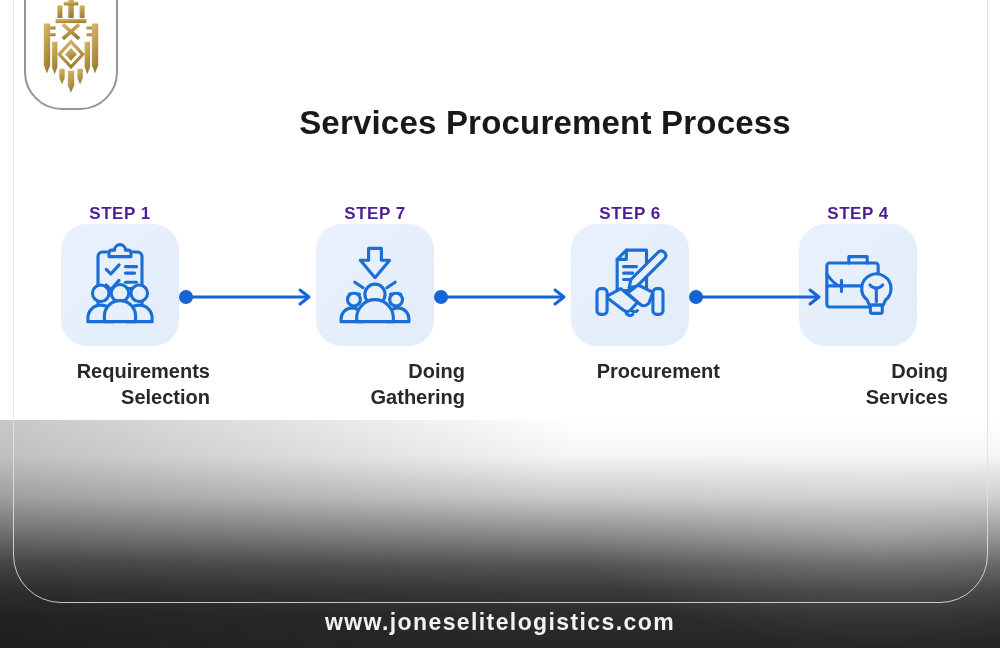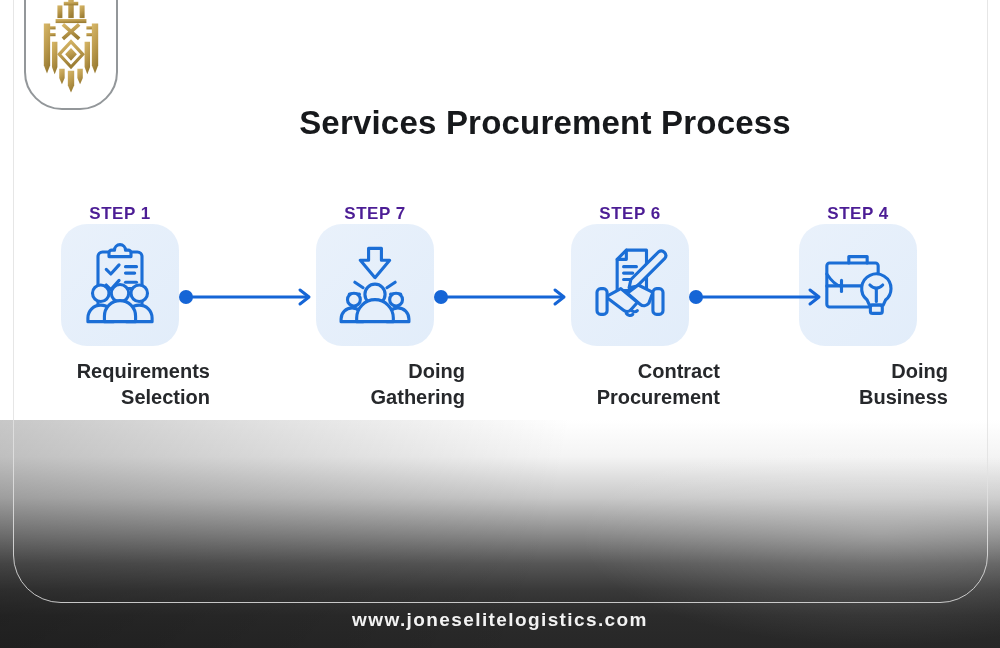--- a/index.html
+++ b/index.html
@@ -56,21 +56,21 @@
     border-radius:26px;
     display:flex;align-items:center;justify-content:center;
   }
   .step-title{
     margin-top:13px;font-size:20px;font-weight:700;color:#26282b;line-height:25.5px;
   }
   .step-title span{display:block;text-align:right;}
   .connector{position:absolute;top:286px;}
   .footer-url{
     position:absolute;left:0;right:0;top:609px;text-align:center;
-    font-size:19px;font-weight:600;letter-spacing:1.4px;color:#f2f2f2;
+    font-size:23px;font-weight:600;letter-spacing:1.4px;color:#f2f2f2;
   }
 </style>
 </head>
 <body>
 
 <div class="canvas">
 
   <div class="bottom-gradient"></div>
   <div class="frame-border"></div>
 
@@ -173,21 +173,20 @@
         <path d="M79,12 a5,5 0 0 1 7,7 L56,49 l-9,2 2,-9 z" fill="#e6effa"></path>
         <path d="M73,56 l-16,-8 -12,9 14,12 c3,2.5 7,2 9.5,-1 z" fill="#e6effa"></path>
         <path d="M23,60 l15,-8 18,15 -7,8 c-2,2.3 -5.5,2.5 -8,0.5 L23,62 z" fill="#e6effa"></path>
         <path d="M49,75 c1.5,2.5 5,3 7,1"></path>
         <path d="M44,79 c1.5,2.5 5,3 7,1"></path>
         <rect x="12" y="52" width="11" height="28" rx="4" fill="#e6effa"></rect>
         <rect x="73" y="52" width="11" height="28" rx="4" fill="#e6effa"></rect>
       </svg>
     </div>
     <div class="step-title">
-      <span>Contract</span>
       <span>Procurement</span>
     </div>
   </div>
 
   <div class="step" style="left:768px">
     <div class="step-label">STEP 4</div>
     <div class="icon-box">
       <svg width="88" height="88" viewBox="0 0 96 96" fill="none" stroke="#1b6ed6" stroke-width="3.4" stroke-linecap="round" stroke-linejoin="round">
         <path d="M38,24 v-7 h20 v7"></path>
         <rect x="14" y="24" width="56" height="48" rx="3"></rect>
@@ -195,21 +194,21 @@
         <path d="M14,49 h38"></path>
         <path d="M30,43 v12"></path>
         <path d="M84,52 a16,16 0 1 0 -26,12.4 l2.5,5.6 h15 l2.5,-5.6 A16,16 0 0 0 84,52 z" fill="#e6effa"></path>
         <path d="M61,48 q7,7 14,0"></path>
         <path d="M68,53 v13"></path>
         <rect x="61.5" y="70" width="13" height="9" rx="2.5" fill="#e6effa"></rect>
       </svg>
     </div>
     <div class="step-title">
       <span>Doing</span>
-      <span>Business</span>
+      <span>Services</span>
     </div>
   </div>
 
   <svg class="connector" style="left:178px" width="140" height="22">
     <circle cx="8" cy="11" r="7" fill="#1565d6"></circle>
     <line x1="8" y1="11" x2="131" y2="11" stroke="#1565d6" stroke-width="3"></line>
     <path d="M122,4 L131,11 122,18" fill="none" stroke="#1565d6" stroke-width="3" stroke-linecap="round" stroke-linejoin="round"></path>
   </svg>
   <svg class="connector" style="left:433px" width="140" height="22">
     <circle cx="8" cy="11" r="7" fill="#1565d6"></circle>

